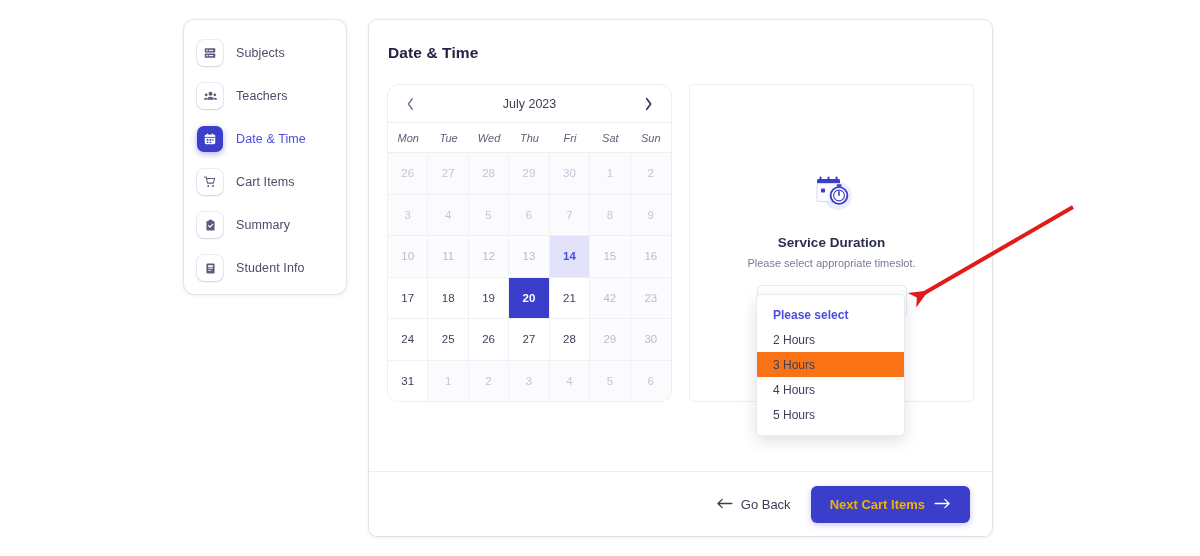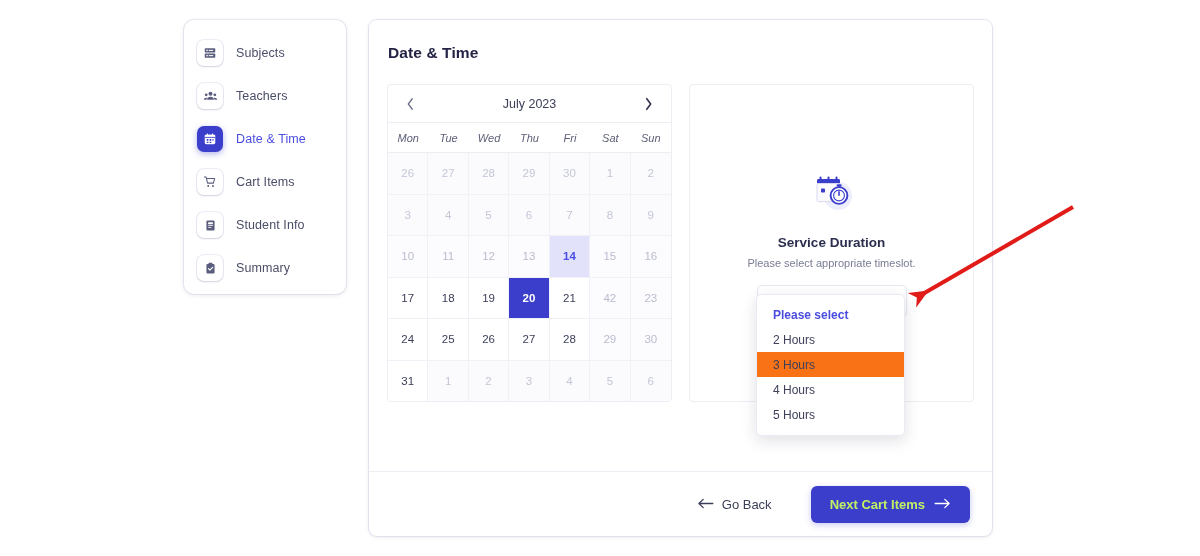--- a/index.html
+++ b/index.html
@@ -61,43 +61,43 @@
     position: absolute; left: 19px; top: 24px;
     font-size: 15.5px; font-weight: bold;
     color: #232346; letter-spacing: .1px;
   }
   .main-body { position: absolute; left: 0; top: 44px; width: 623px; height: 432px; }
   .main-footer {
     position: absolute; left: 0; bottom: 0;
     width: 623px; height: 65px;
     border-top: 1px solid #eceef4;
     display: flex; align-items: center; justify-content: flex-end;
-    gap: 39px; padding-right: 22px;
+    gap: 20px; padding-right: 22px;
   }
   .go-back {
     display: flex; align-items: center; gap: 8px;
     font-size: 13px; color: #3c3f57; cursor: pointer;
     background: none; border: none; font-family: inherit;
   }
   .next-btn {
     display: flex; align-items: center; gap: 9px;
-    background: #3b3ecb; color: #bef264;
+    background: #3b3ecb; color: #eab308;
     font-size: 13px; font-weight: bold;
     border: none; border-radius: 6px;
     padding: 11px 19px; cursor: pointer;
     font-family: inherit;
     box-shadow: 0 2px 6px rgba(59,62,203,.28);
   }
 
   
   .calendar {
     position: absolute; left: 18px; top: 20px;
     width: 285px; height: 318px;
     border: 1px solid #eceef4;
-    border-radius: 4px;
+    border-radius: 12px;
     overflow: hidden;
     background: #fff;
   }
   .cal-head {
     height: 38px; display: flex; align-items: center;
     justify-content: space-between;
     padding: 0 14px;
     border-bottom: 1px solid #eceef4;
   }
   .cal-nav {
@@ -252,38 +252,38 @@
           <circle cx="6" cy="12.6" r="1.1" fill="#5a5d7d" stroke="none"></circle>
           <circle cx="11.4" cy="12.6" r="1.1" fill="#5a5d7d" stroke="none"></circle>
         </svg>
       </span>
       <span class="side-label">Cart Items</span>
     </div>
 
     <div class="side-item">
       <span class="side-tile">
         <svg width="13" height="13" viewBox="0 0 16 16" fill="none">
+          <rect x="3" y="2.4" width="10" height="11.8" rx="1.4" fill="#5a5d7d"></rect>
+          <rect x="5.6" y="1" width="4.8" height="2.4" rx="0.8" fill="#5a5d7d"></rect>
+          <path d="M5.5 8.2l1.8 1.9 3.3-3.6" stroke="#fff" stroke-width="1.4" stroke-linecap="round" stroke-linejoin="round" fill="none"></path>
+        </svg>
+      </span>
+      <span class="side-label">Summary</span>
+    </div>
+
+    <div class="side-item">
+      <span class="side-tile">
+        <svg width="13" height="13" viewBox="0 0 16 16" fill="none">
           <rect x="3" y="1.8" width="10" height="12.4" rx="1.4" fill="#5a5d7d"></rect>
           <rect x="5" y="4" width="6" height="2.4" rx="0.5" fill="#fff"></rect>
           <rect x="5" y="7.6" width="6" height="1.1" rx="0.5" fill="#fff"></rect>
           <rect x="5" y="9.8" width="4.2" height="1.1" rx="0.5" fill="#fff"></rect>
         </svg>
       </span>
       <span class="side-label">Student Info</span>
-    </div>
-
-    <div class="side-item">
-      <span class="side-tile">
-        <svg width="13" height="13" viewBox="0 0 16 16" fill="none">
-          <rect x="3" y="2.4" width="10" height="11.8" rx="1.4" fill="#5a5d7d"></rect>
-          <rect x="5.6" y="1" width="4.8" height="2.4" rx="0.8" fill="#5a5d7d"></rect>
-          <path d="M5.5 8.2l1.8 1.9 3.3-3.6" stroke="#fff" stroke-width="1.4" stroke-linecap="round" stroke-linejoin="round" fill="none"></path>
-        </svg>
-      </span>
-      <span class="side-label">Summary</span>
     </div>
   </div>
 
   <div class="main">
     <div class="main-title">Date &amp; Time</div>
 
     <div class="main-body">
 
       <div class="calendar">
         <div class="cal-head">

